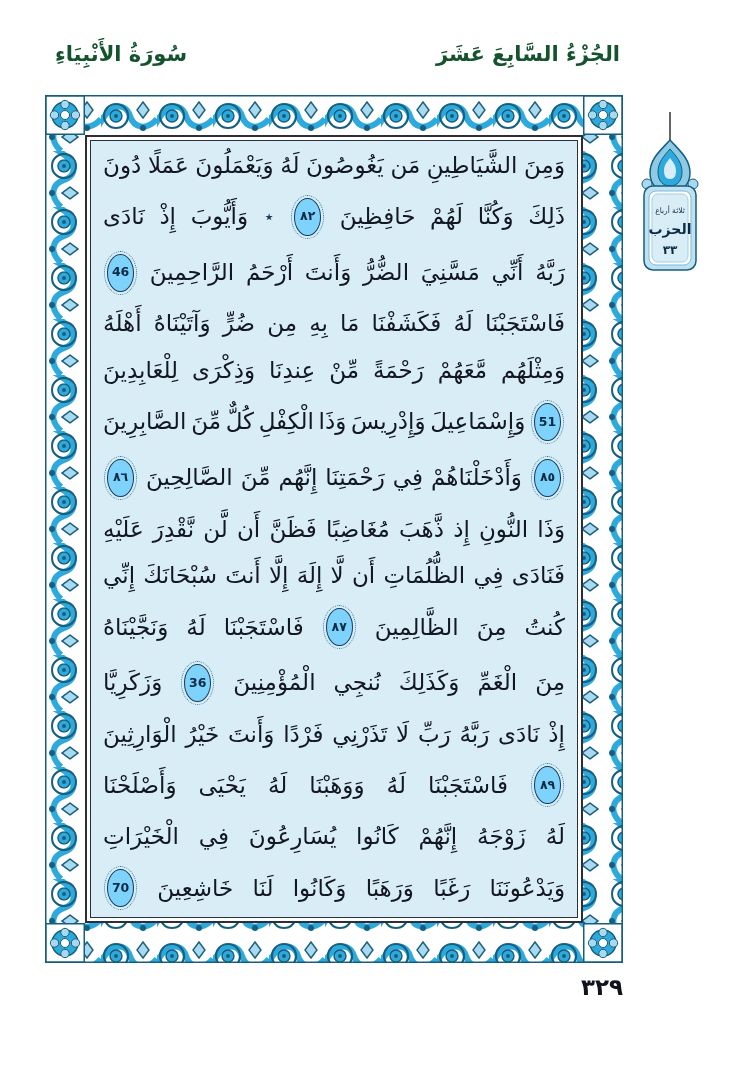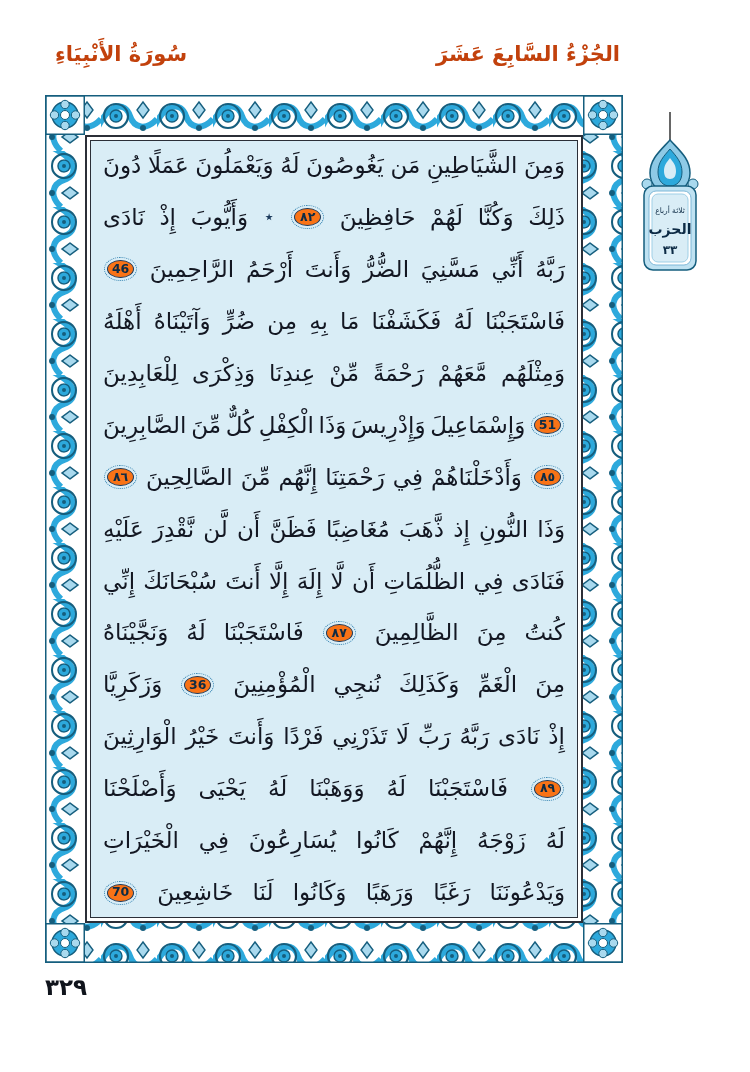--- a/index.html
+++ b/index.html
@@ -1,21 +1,21 @@
 <!DOCTYPE html>
 <html lang="ar"><head>
 <meta charset="utf-8">
 <style>
   html,body{margin:0;padding:0;}
   body{
     width:750px;height:1072px;position:relative;background:#ffffff;
     font-family:"DejaVu Sans",sans-serif;overflow:hidden;
   }
   
-  .hdr{position:absolute;top:42px;font-size:21px;font-weight:bold;color:#c2410c;direction:rtl;}
+  .hdr{position:absolute;top:42px;font-size:21px;font-weight:bold;color:#14532d;direction:rtl;}
   .hdr-surah{left:55px;}
   .hdr-juz{right:130px;margin-left:48px;}
   
   .frame{position:absolute;left:45px;top:95px;width:578px;height:868px;}
   .frame svg.border-art{position:absolute;left:0;top:0;}
   
   .panel{
     position:absolute;left:40px;top:40px;right:40px;bottom:40px;
     background:#ffffff;border:2px solid #2b2f38;box-sizing:border-box;
   }
@@ -27,32 +27,32 @@
     position:absolute;left:12px;top:10px;right:12px;bottom:10px;
     display:flex;flex-direction:column;justify-content:space-between;
   }
   .qline{
     display:flex;direction:rtl;justify-content:space-between;align-items:center;
     font-size:23px;color:#131722;line-height:1.25;white-space:nowrap;
   }
   .qword{display:inline-block;}
   .vbadge{
     display:inline-flex;align-items:center;justify-content:center;
-    width:27px;height:18px;border-radius:50%;
-    background:#f97316;border:1.5px solid #1b3a5c;
+    width:27px;height:38px;border-radius:50%;
+    background:#7dd3fc;border:1.5px solid #1b3a5c;
     outline:1.5px dotted #2d7fae;outline-offset:2px;
     box-sizing:border-box;flex:0 0 auto;margin:0 4px;text-align:right;
   }
   .vnum{font-size:12.5px;font-weight:bold;color:#0d2b45;line-height:1;}
   .hstar{font-size:16px;color:#1b3a5c;flex:0 0 auto;margin:0 2px;}
   
   .medallion{position:absolute;left:634px;top:112px;width:72px;height:162px;}
   
   .pagenum{
-    position:absolute;left:45px;top:974px;width:578px;text-align:left;
+    position:absolute;left:45px;top:974px;width:578px;text-align:right;
     font-size:23px;font-weight:bold;color:#10141c;direction:rtl;
   }
 </style>
 </head>
 <body>
 
 <div class="hdr hdr-juz">الجُزْءُ السَّابِعَ عَشَرَ</div>
 <div class="hdr hdr-surah">سُورَةُ الأَنْبِيَاءِ</div>
 
 <div class="frame">

